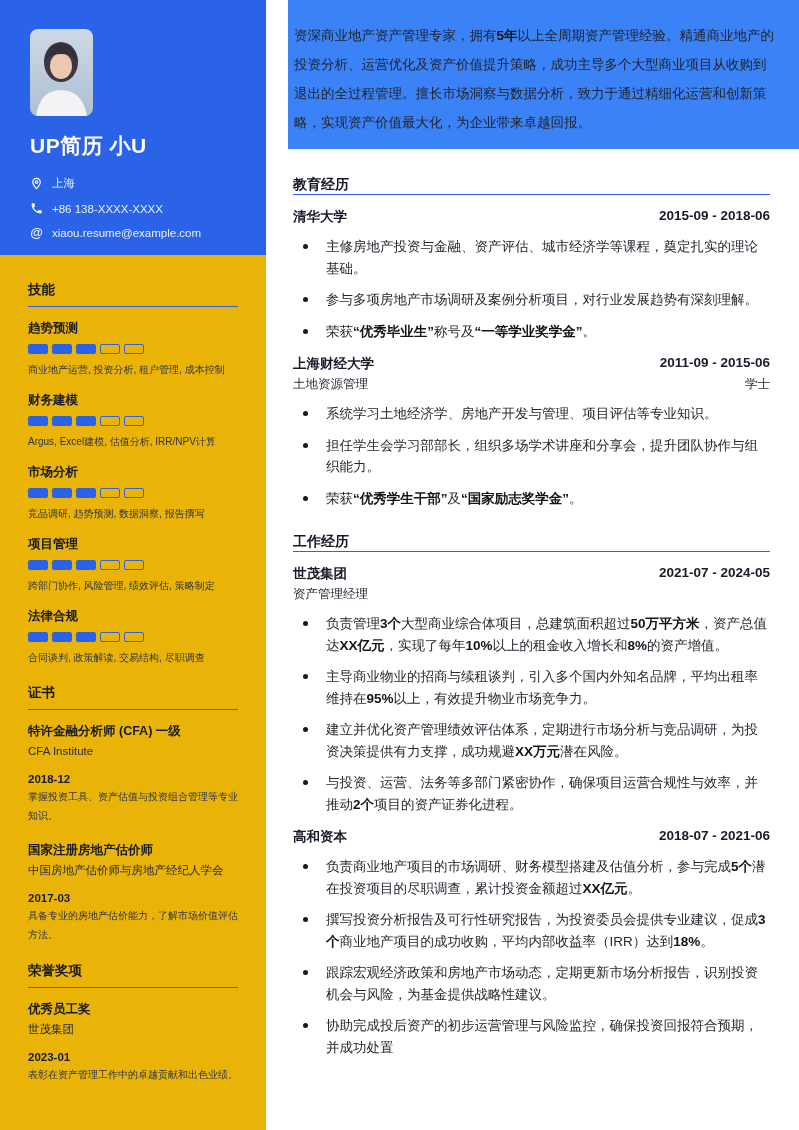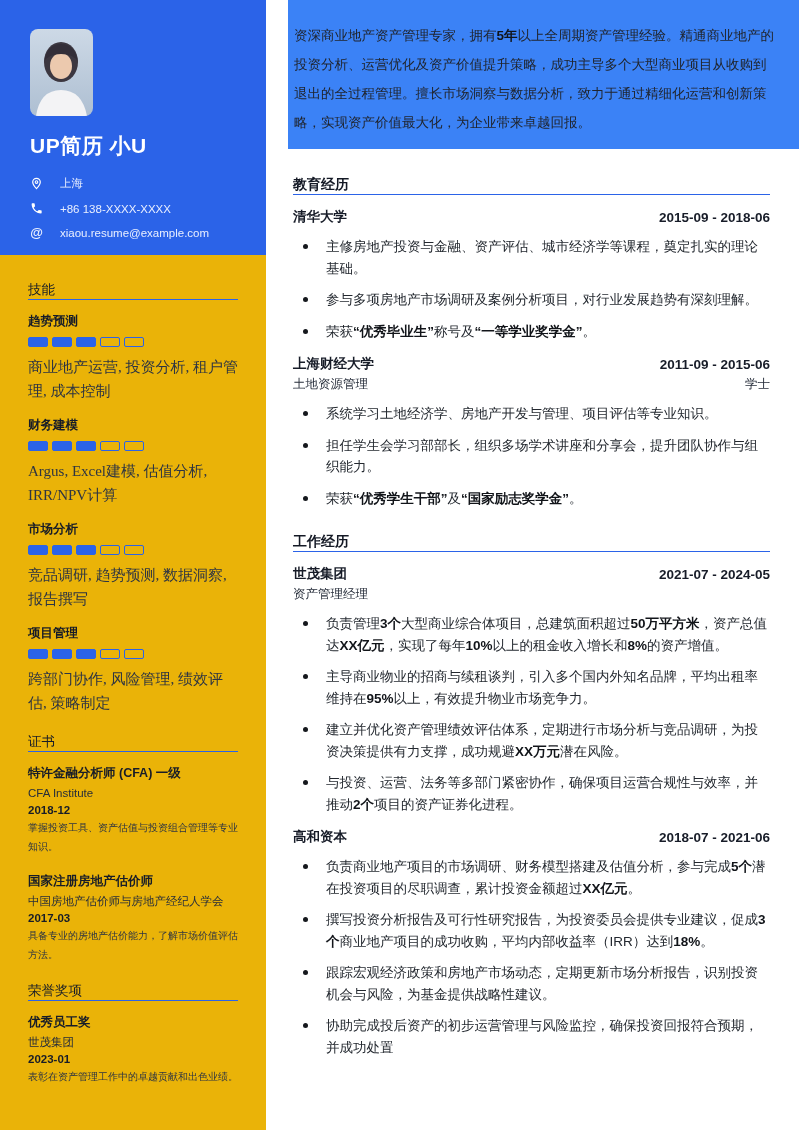--- a/index.html
+++ b/index.html
@@ -5,51 +5,51 @@
   html,body{margin:0;padding:0;background:#ffffff;}
   body{width:799px;height:1130px;font-family:"Liberation Sans","DejaVu Sans",sans-serif;overflow:hidden;}
   .page{position:relative;width:799px;height:1130px;background:#ffffff;overflow:hidden;}
 
   
   .sidebar{position:absolute;left:0;top:0;width:266px;height:1130px;background:#eab308;overflow:hidden;}
   .sidebar-header{box-sizing:border-box;height:255px;background:#2b63e8;padding:29px 28px 0 30px;}
   .avatar{width:63px;height:87px;border-radius:8px;overflow:hidden;display:block;}
   .person-name{margin-top:16px;font-size:21px;font-weight:700;color:#ffffff;letter-spacing:.5px;}
   .contact-list{margin-top:16px;}
-  .contact-row{display:flex;align-items:center;gap:17px;margin-bottom:11px;color:#e9efff;font-size:11.5px;}
+  .contact-row{display:flex;align-items:center;gap:9px;margin-bottom:11px;color:#e9efff;font-size:11.5px;}
   .contact-row .cicon{width:13px;height:13px;flex:0 0 13px;display:inline-flex;align-items:center;justify-content:center;}
   .at-glyph{color:#e9efff;font-size:13px;font-weight:700;line-height:1;}
 
   .sidebar-body{padding:26px 28px 0 28px;}
-  .side-title{font-size:13.5px;font-weight:400;color:#171c28;border-bottom:1.5px solid #2b63e8;margin-bottom:13px;}
+  .side-title{font-size:13.5px;font-weight:700;color:#171c28;border-bottom:1.5px solid #2b63e8;padding-bottom:7px;margin-bottom:13px;}
   .side-section{margin-bottom:18px;}
 
   .skill-item{margin-bottom:14px;}
   .skill-name{font-size:12.5px;font-weight:700;color:#171c28;margin-bottom:7px;}
   .skill-bar{display:flex;gap:4px;margin-bottom:8px;}
   .skill-block{box-sizing:border-box;width:20px;height:10px;border:1.5px solid #2b63e8;border-radius:2px;background:transparent;}
   .skill-block.filled{background:#2b63e8;}
-  .skill-desc{font-size:15px;color:#2e3542;line-height:1.6;font-family:Liberation Serif, serif;}
+  .skill-desc{font-size:10px;color:#2e3542;line-height:1.6;}
 
   .cred-item{margin-bottom:17px;}
   .cred-title{font-size:12.5px;font-weight:700;color:#171c28;line-height:1.35;}
   .cred-sub{font-size:11.5px;color:#262d3a;line-height:1.4;margin-top:3px;}
-  .cred-date{font-size:11.5px;font-weight:700;color:#171c28;margin-top:3px;}
+  .cred-date{font-size:11.5px;font-weight:700;color:#171c28;margin-top:14px;}
   .cred-desc{font-size:10px;color:#2e3542;line-height:1.9;margin-top:2px;}
 
   
   .main{position:absolute;left:266px;top:0;width:533px;height:1130px;background:#ffffff;}
   .summary-box{position:absolute;left:22px;top:0;right:0;height:149px;background:#3b82f6;box-sizing:border-box;padding:21px 24px 0 6px;}
   .summary-text{font-size:13.5px;line-height:29px;color:#20252e;}
   .main-content{position:absolute;left:27px;right:29px;top:149px;}
 
   .main-title{font-size:14px;font-weight:700;color:#141925;border-bottom:1.5px solid #2b63e8;margin-bottom:4px;}
   .main-section{margin-top:27px;}
   .entry{margin-top:13px;}
-  .entry-row{display:flex;justify-content:space-between;align-items:center;}
+  .entry-row{display:flex;justify-content:space-between;align-items:flex-start;}
   .entry-main{font-size:13.5px;font-weight:700;color:#171c28;}
   .entry-date{font-size:13.5px;font-weight:700;color:#171c28;white-space:nowrap;}
   .entry-sub{font-size:12.5px;color:#262d3a;margin-top:3px;}
   .bullets{list-style:none;margin:4px 0 0 0;padding:0;}
   .bullet{position:relative;padding-left:33px;margin-top:10px;font-size:13.5px;line-height:21.5px;color:#23282f;}
   .bullet::before{content:"";position:absolute;left:10px;top:8px;width:5px;height:5px;border-radius:50%;background:#15181d;}
   .b{font-weight:700;color:#111419;}
 </style>
 </head>
 <body>
@@ -143,20 +143,31 @@
     <div class="skill-name">项目管理</div>
     <div class="skill-bar">
                 <span class="skill-block filled"></span>
                 <span class="skill-block filled"></span>
                 <span class="skill-block filled"></span>
                 <span class="skill-block"></span>
                 <span class="skill-block"></span>
               </div>
     <div class="skill-desc">跨部门协作, 风险管理, 绩效评估, 策略制定</div>
   </div>
+            <div class="skill-item">
+    <div class="skill-name">法律合规</div>
+    <div class="skill-bar">
+                <span class="skill-block filled"></span>
+                <span class="skill-block filled"></span>
+                <span class="skill-block filled"></span>
+                <span class="skill-block"></span>
+                <span class="skill-block"></span>
+              </div>
+    <div class="skill-desc">合同谈判, 政策解读, 交易结构, 尽职调查</div>
+  </div>
           </div>
       </section>
 
       <section class="side-section">
         <div class="side-title">证书</div>
         <div>
             <div class="cred-item">
     <div class="cred-title">特许金融分析师 (CFA) 一级</div>
     <div class="cred-sub">CFA Institute</div>
     <div class="cred-date">2018-12</div>

